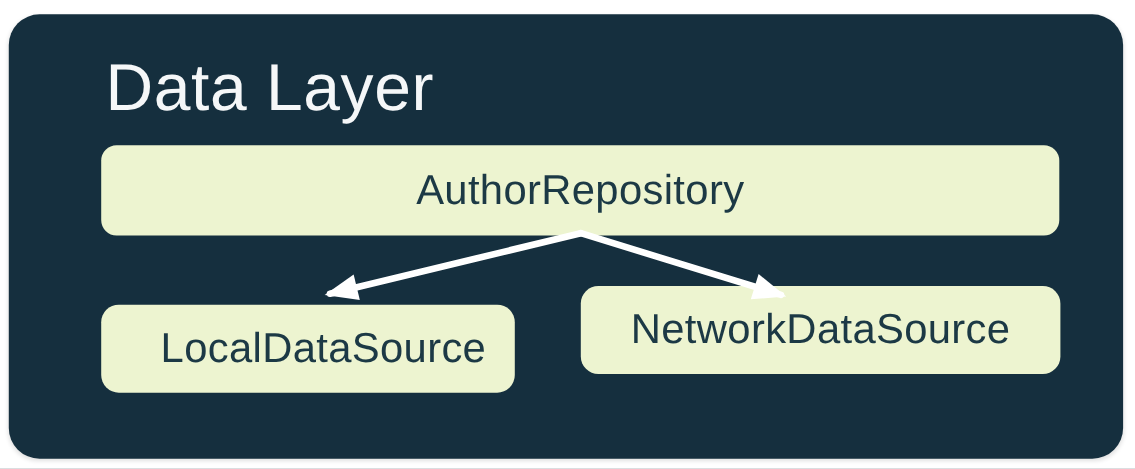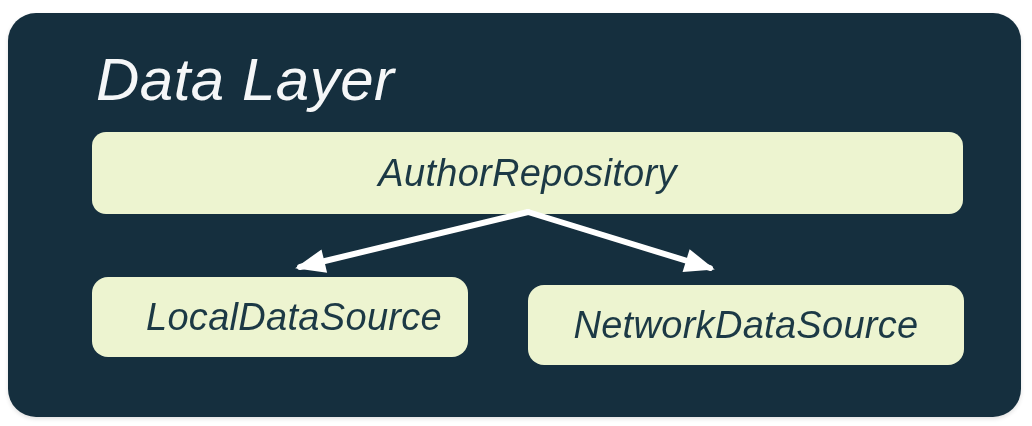--- a/index.html
+++ b/index.html
@@ -12,21 +12,21 @@
   }
   * { margin: 0; padding: 0; box-sizing: border-box; }
   html, body {
     width: 1032px; height: 426px;
     background: var(--page-bg);
     font-family: "Liberation Sans", sans-serif;
     overflow: hidden;
   }
   .stage {
     position: relative;
-    width: 884px; height: 426px; font-style: italic;
+    width: 884px; height: 426px;
   }
   .container {
     position: absolute;
     left: 8px; top: 13px;
     width: 1013px; height: 404px;
     background: var(--container-bg);
     border-radius: 28px;
     box-shadow: 0 2px 4px rgba(0,0,0,0.12);
   }
   .title {
@@ -45,21 +45,21 @@
     display: flex;
     align-items: center;
     justify-content: center;
     color: var(--node-text);
     font-size: 38px;
     font-weight: 400;
     letter-spacing: 0.3px;
   }
   .node-author   { left: 92px;  top: 132px; width: 871px; height: 82px; border-radius: 14px; }
   .node-local    { left: 92px;  top: 277px; width: 376px; height: 80px; padding-left: 28px; }
-  .node-network  { left: 528px; top: 285px; width: 436px; height: 80px; align-items: center; }
+  .node-network  { left: 528px; top: 260px; width: 436px; height: 80px; align-items: center; }
   .edges {
     position: absolute;
     left: 0; top: 0;
     width: 1032px; height: 426px;
     pointer-events: none;
   }
 </style>
 </head>
 <body>
 

